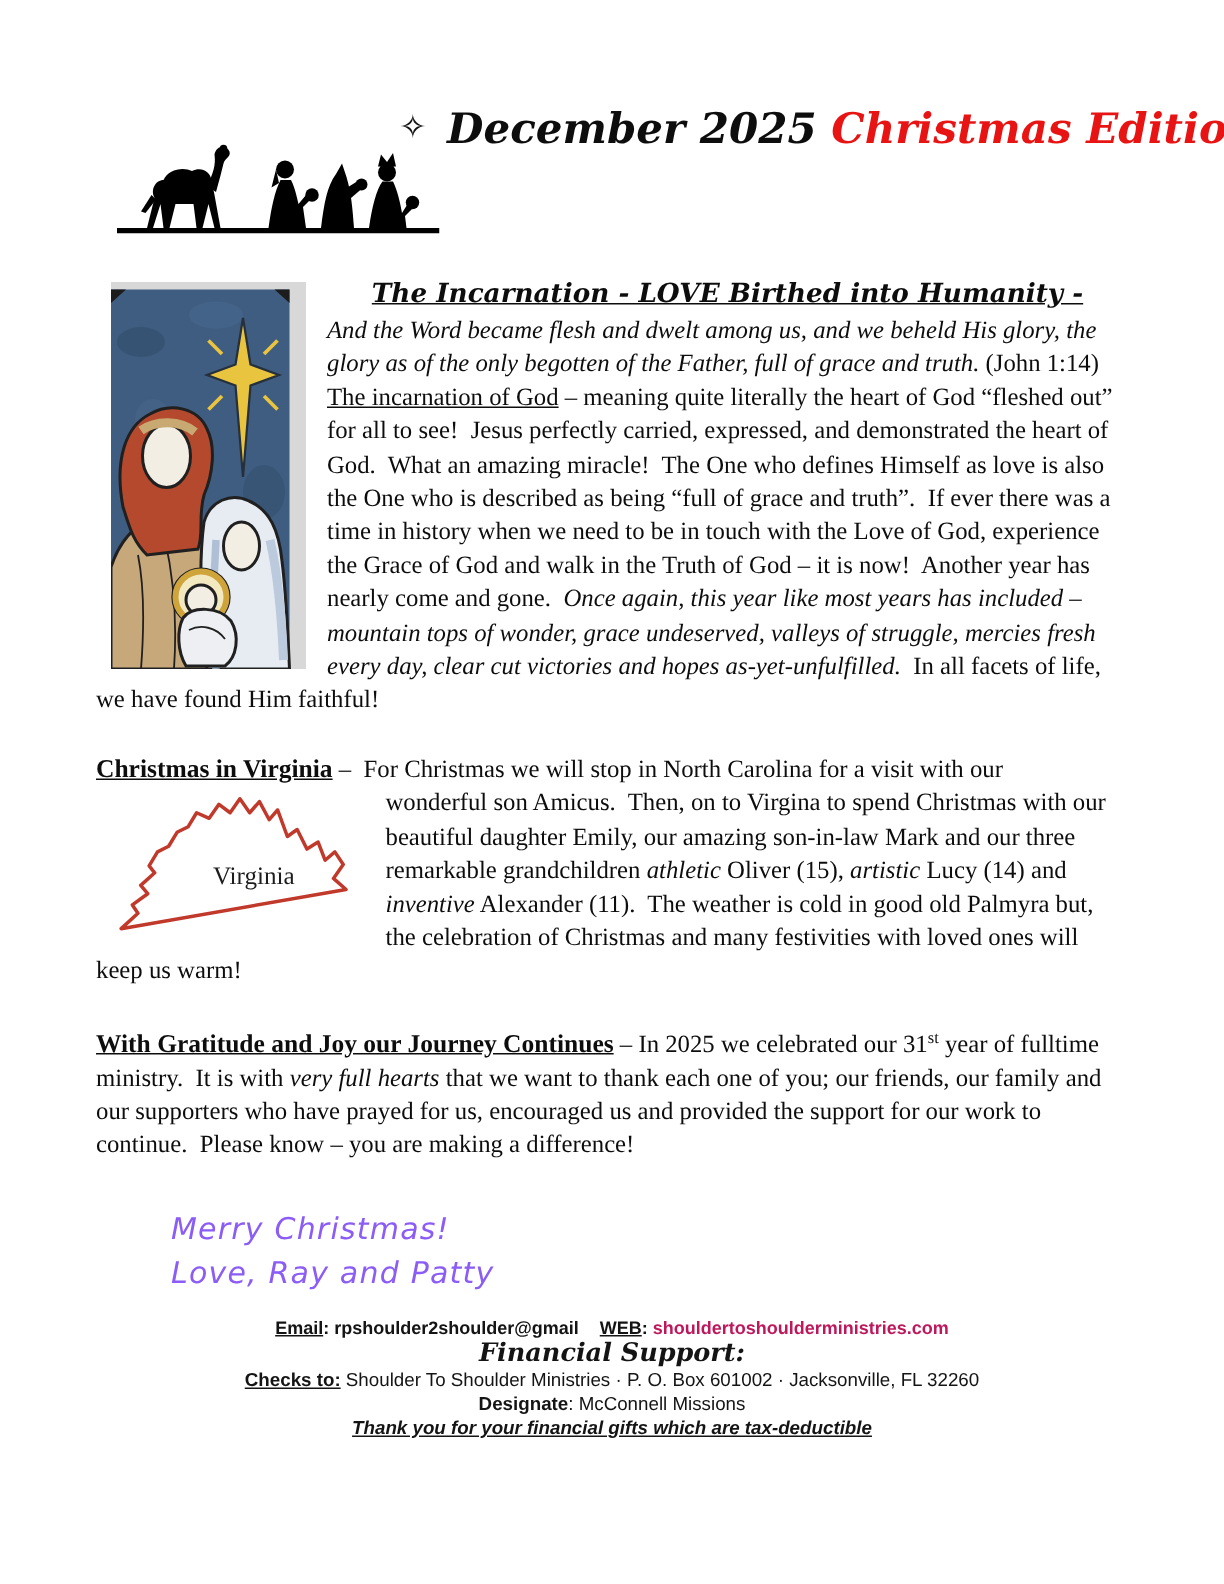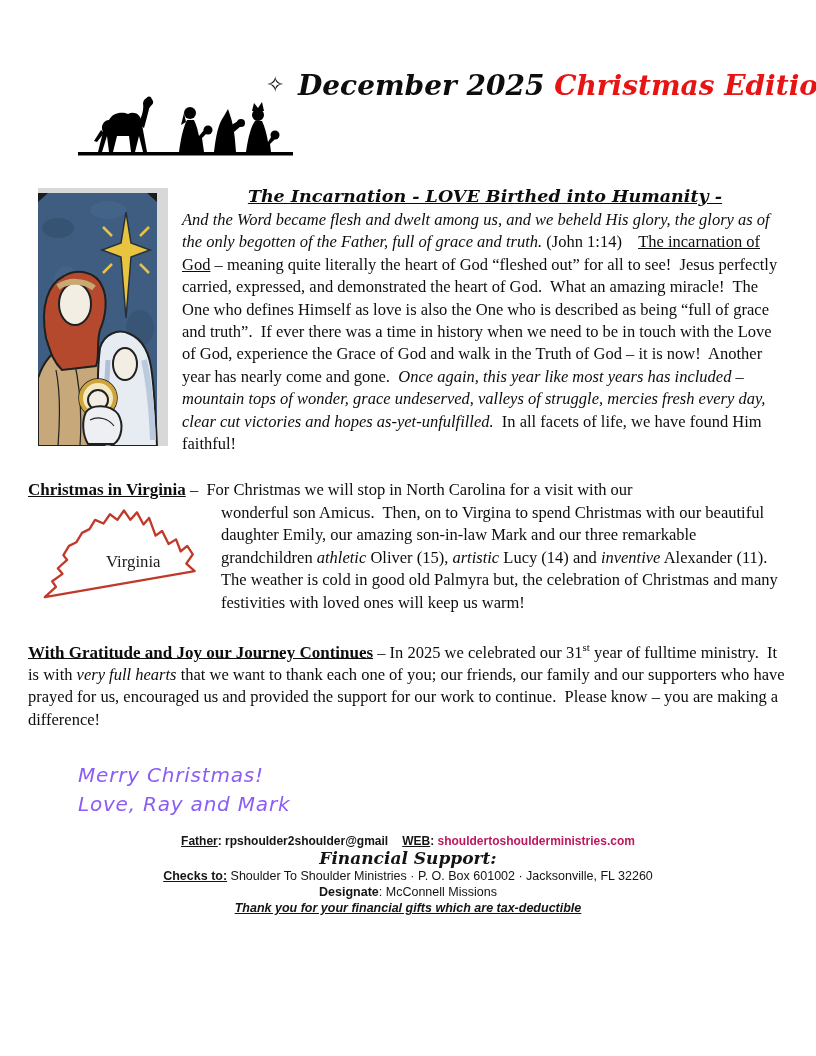--- a/index.html
+++ b/index.html
@@ -18,21 +18,21 @@
     font-family:"DejaVu Serif", serif; font-style:italic; font-weight:600;
   }
   .masthead-line1 { font-size:28px; line-height:36px; white-space:nowrap; }
   .edition-red { color:#e81414; }
   .masthead-line2 {
     display:inline-block; font-size:28px; line-height:34px; white-space:nowrap;
     border-bottom:2.5px solid #000; padding:0 6px 2px 6px;
   }
 
   
-  .content { padding:0 28px; }
+  .content { padding:0 64px; }
   .body-text { font-size:16.5px; line-height:22.4px; text-align:left; }
   .it { font-style:italic; }
   .ul { text-decoration:underline; }
   .inline-heading { font-weight:bold; text-decoration:underline; font-size:17px; }
 
   .sec-incarnation { margin-top:24px; }
   .nativity-float { float:left; width:130px; height:258px; margin:4px 14px 4px 10px; }
   .incarnation-heading {
     text-align:center; font-family:"DejaVu Serif", serif;
     font-weight:bold; font-style:italic; font-size:17.5px;
@@ -166,25 +166,25 @@
         </svg><span>wonderful son Amicus.&nbsp; Then, on to Virgina to spend Christmas with our beautiful daughter Emily, our amazing son-in-law Mark and our three remarkable grandchildren </span><span class="it">athletic</span><span> Oliver (15), </span><span class="it">artistic</span><span> Lucy (14) and </span><span class="it">inventive</span><span> Alexander (11).&nbsp; The weather is cold in good old Palmyra but, the celebration of Christmas and many festivities with loved ones will keep us warm!</span>
       </div>
     </div>
 
     <div class="sec-gratitude">
       <div class="body-text"><span class="inline-heading">With Gratitude and Joy our Journey Continues</span><span> – In 2025 we celebrated our 31</span><sup class="ord">st</sup><span> year of fulltime ministry.&nbsp; It is with </span><span class="it">very full hearts</span><span> that we want to thank each one of you; our friends, our family and our supporters who have prayed for us, encouraged us and provided the support for our work to continue.&nbsp; Please know – you are making a difference!</span></div>
     </div>
 
     <div class="signature">
       <div>Merry Christmas!</div>
-      <div>Love, Ray and Mark</div>
+      <div>Love, Ray and Patty</div>
     </div>
 
     <div class="footer">
-      <div class="footer-line1"><span class="ul">Father</span><span>: rpshoulder2shoulder@gmail</span><span class="ul footer-weblabel">WEB</span><span>: </span><span class="footer-web-link">shouldertoshoulderministries.com</span></div>
+      <div class="footer-line1"><span class="ul">Email</span><span>: rpshoulder2shoulder@gmail</span><span class="ul footer-weblabel">WEB</span><span>: </span><span class="footer-web-link">shouldertoshoulderministries.com</span></div>
       <div class="footer-financial">Financial Support:</div>
       <div class="footer-checks"><span class="b ul">Checks to:</span><span> Shoulder To Shoulder Ministries · P. O. Box 601002 · Jacksonville, FL 32260</span></div>
       <div class="footer-designate"><span class="b">Designate</span><span>: McConnell Missions</span></div>
       <div class="footer-tax">Thank you for your financial gifts which are tax-deductible</div>
     </div>
 
   </div>
 </div>
 
 </body></html>

